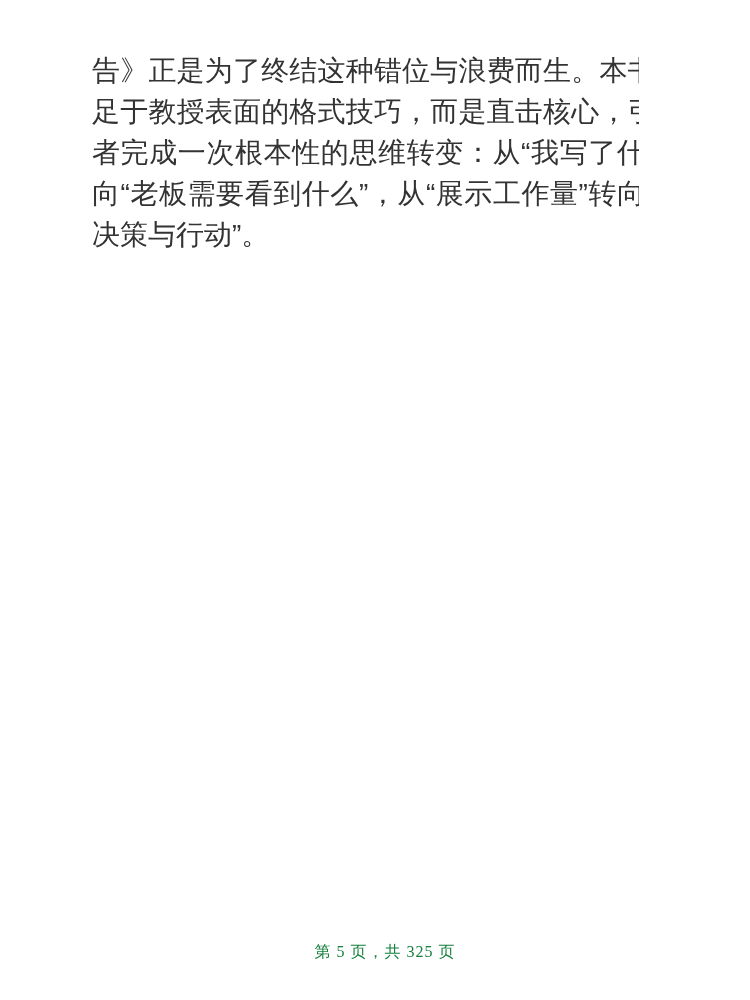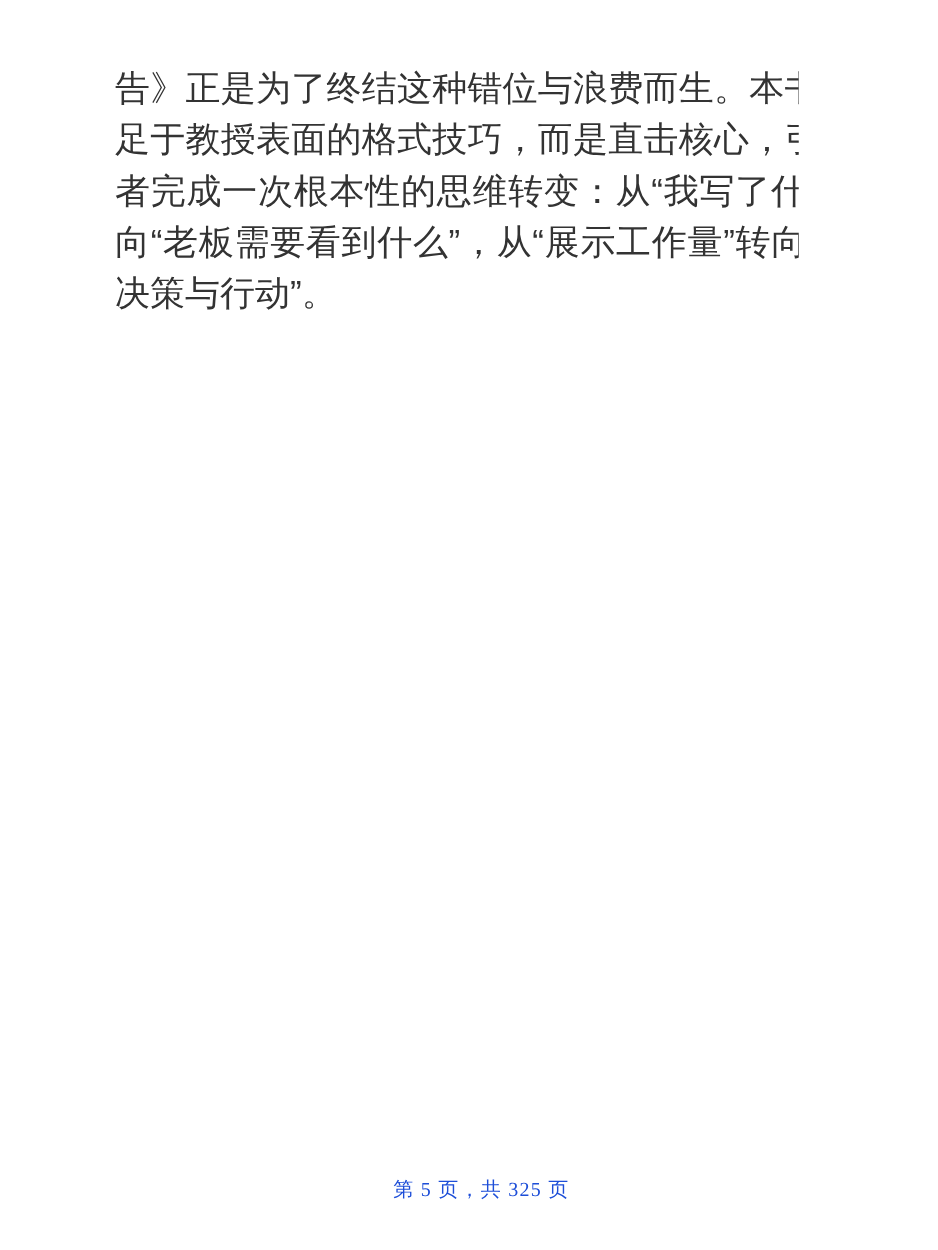--- a/index.html
+++ b/index.html
@@ -36,21 +36,21 @@
   .footer {
     position: absolute;
     left: 0;
     width: 750px;
     top: 942px;
     text-align: center;
   }
   .footer span {
     font-family: "Liberation Serif", serif;
     font-size: 16px;
-    color: #1d4ed8;
+    color: #15803d;
     letter-spacing: 1px;
   }
 </style>
 </head>
 <body>
 
 <div class="page">
   <div class="content">
     <p>告》正是为了终结这种错位与浪费而生。本书不满足于教授表面的格式技巧，而是直击核心，引领读者完成一次根本性的思维转变：从“我写了什么”转向“老板需要看到什么”，从“展示工作量”转向“驱动决策与行动”。</p>
   </div>

